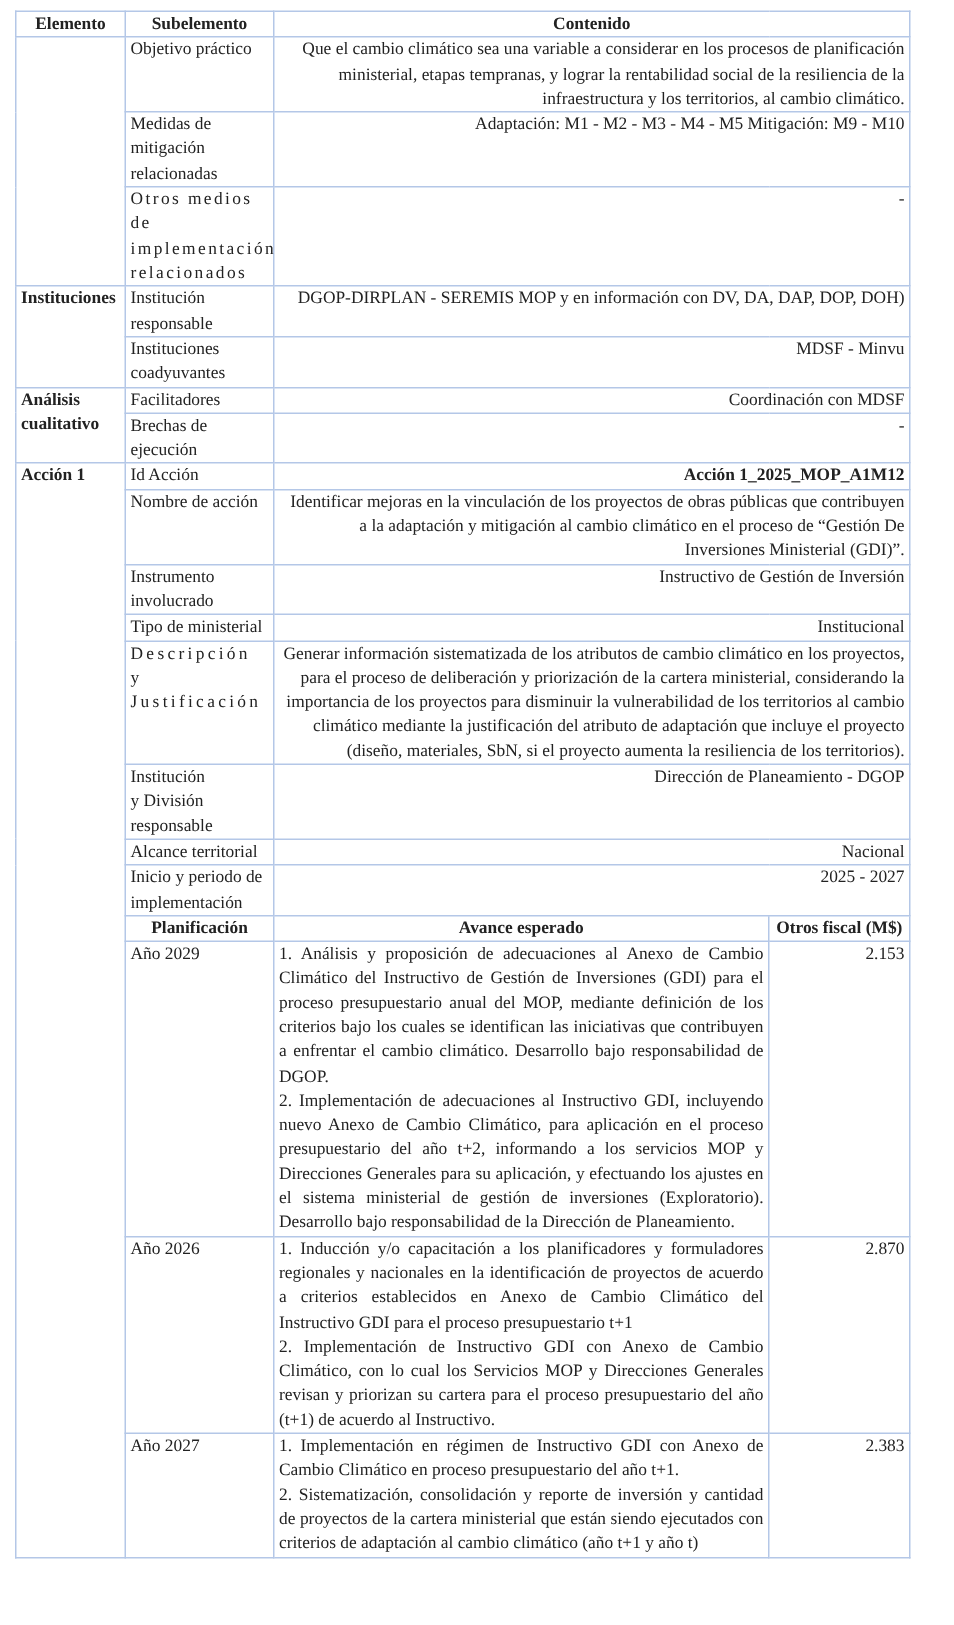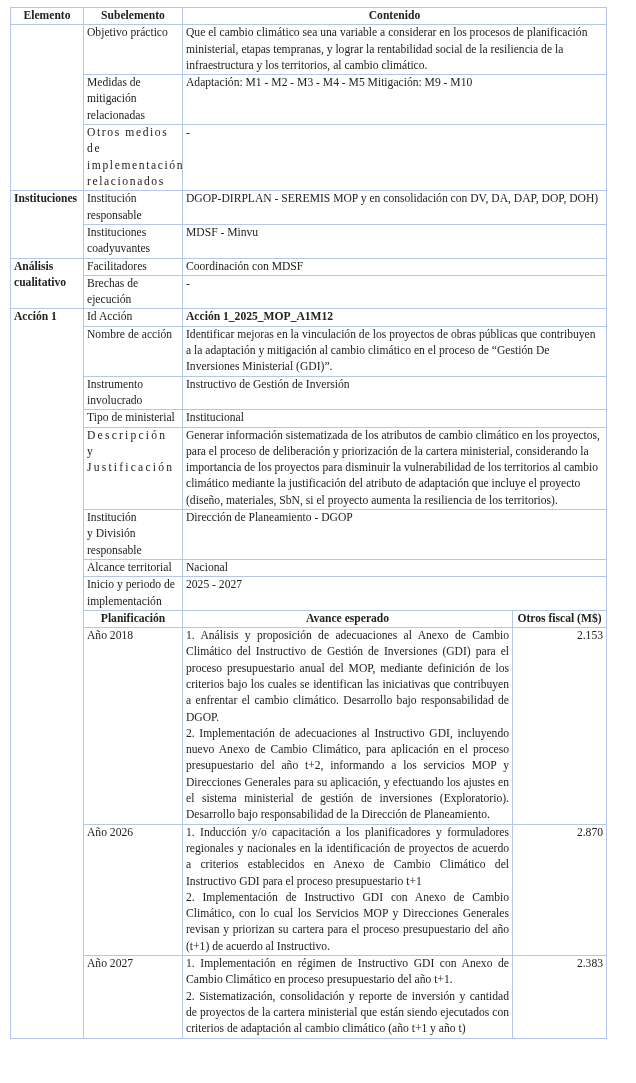--- a/index.html
+++ b/index.html
@@ -5,21 +5,21 @@
   html, body { margin: 0; padding: 0; background: #ffffff; }
   body { width: 636px; height: 1083px; position: relative; overflow: hidden;
          font-family: "Liberation Serif", "DejaVu Serif", serif; color: #222; }
   table.main { position: absolute; left: 10px; top: 7px; width: 570px;
                border-collapse: collapse; table-layout: fixed; font-size: 11.6px; line-height: 16.3px; }
   table.main td, table.main th { border: 1px solid #b4c7e7; vertical-align: top; padding: 0 3px; }
   th { font-weight: bold; text-align: center; }
   .c1 { width: 73px; }
   .c2 { width: 99px; }
   .bold { font-weight: bold; }
-  .center { text-align: left; }
+  .center { text-align: right; }
   .spaced { letter-spacing: 1.6px; }
   .justify { text-align: justify; text-align-last: left; }
   .right { text-align: right; }
   .elem { text-align: left; font-weight: bold; }
   .elem-left { text-align: left; font-weight: bold; margin-top: 44px; }
   .gasto { width: 94px; }
 </style>
 </head>
 <body>
 
@@ -47,21 +47,21 @@
     <td colspan="2" class="center">Adaptación: M1 - M2 - M3 - M4 - M5 Mitigación: M9 - M10</td>
   </tr>
   <tr>
     <td class="spaced">Otros medios de implementación relacionados</td>
     <td colspan="2" class="center">-</td>
   </tr>
 
   <tr>
     <td rowspan="2" class="elem-left">Instituciones</td>
     <td>Institución responsable</td>
-    <td colspan="2" class="center">DGOP-DIRPLAN - SEREMIS MOP y en consolidación con DV, DA, DAP, DOP, DOH)</td>
+    <td colspan="2" class="center">DGOP-DIRPLAN - SEREMIS MOP y en información con DV, DA, DAP, DOP, DOH)</td>
   </tr>
   <tr>
     <td>Instituciones coadyuvantes</td>
     <td colspan="2" class="center">MDSF - Minvu</td>
   </tr>
 
   <tr>
     <td rowspan="2" class="elem-left">Análisis cualitativo</td>
     <td>Facilitadores</td>
     <td colspan="2" class="center">Coordinación con MDSF</td>
@@ -106,21 +106,21 @@
     <td>Inicio y periodo de implementación</td>
     <td colspan="2" class="center">2025 - 2027</td>
   </tr>
 
   <tr>
     <th>Planificación</th>
     <th>Avance esperado</th>
     <th style="white-space:nowrap">Otros fiscal (M$)</th>
   </tr>
   <tr>
-    <td>Año 2018</td>
+    <td>Año 2029</td>
     <td class="justify">
       <div>1. Análisis y proposición de adecuaciones al Anexo de Cambio Climático del Instructivo de Gestión de Inversiones (GDI) para el proceso presupuestario anual del MOP, mediante definición de los criterios bajo los cuales se identifican las iniciativas que contribuyen a enfrentar el cambio climático. Desarrollo bajo responsabilidad de DGOP.</div>
       <div>2. Implementación de adecuaciones al Instructivo GDI, incluyendo nuevo Anexo de Cambio Climático, para aplicación en el proceso presupuestario del año t+2, informando a los servicios MOP y Direcciones Generales para su aplicación, y efectuando los ajustes en el sistema ministerial de gestión de inversiones (Exploratorio). Desarrollo bajo responsabilidad de la Dirección de Planeamiento.</div>
     </td>
     <td class="right">2.153</td>
   </tr>
   <tr>
     <td>Año 2026</td>
     <td class="justify">
       <div>1. Inducción y/o capacitación a los planificadores y formuladores regionales y nacionales en la identificación de proyectos de acuerdo a criterios establecidos en Anexo de Cambio Climático del Instructivo GDI para el proceso presupuestario t+1</div>

